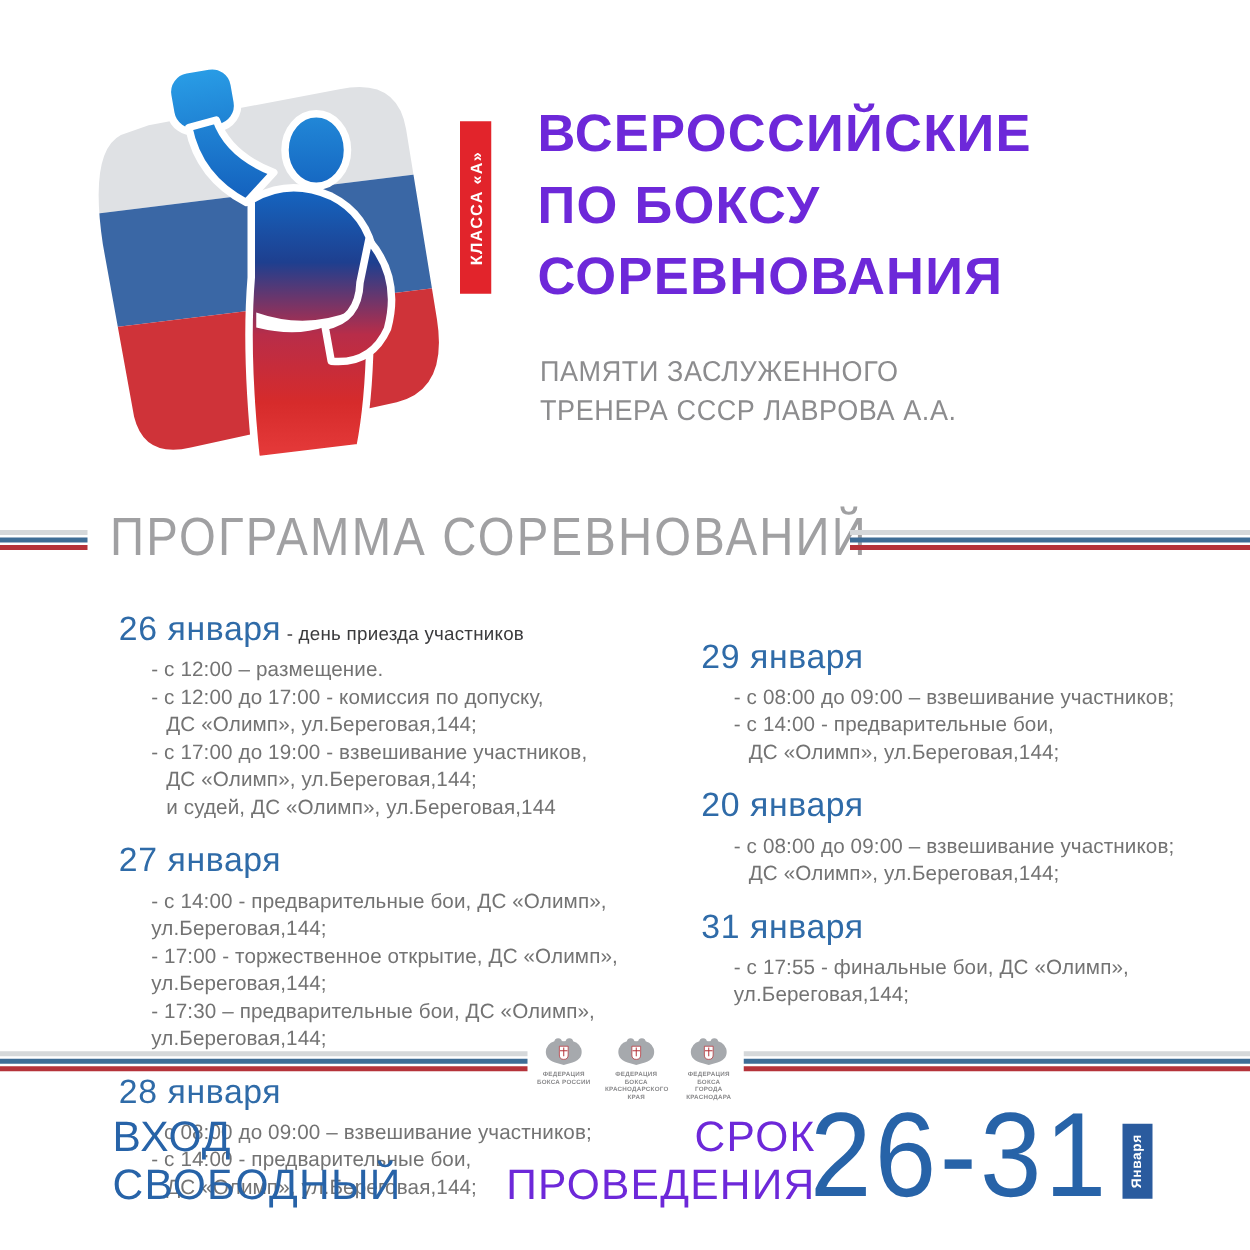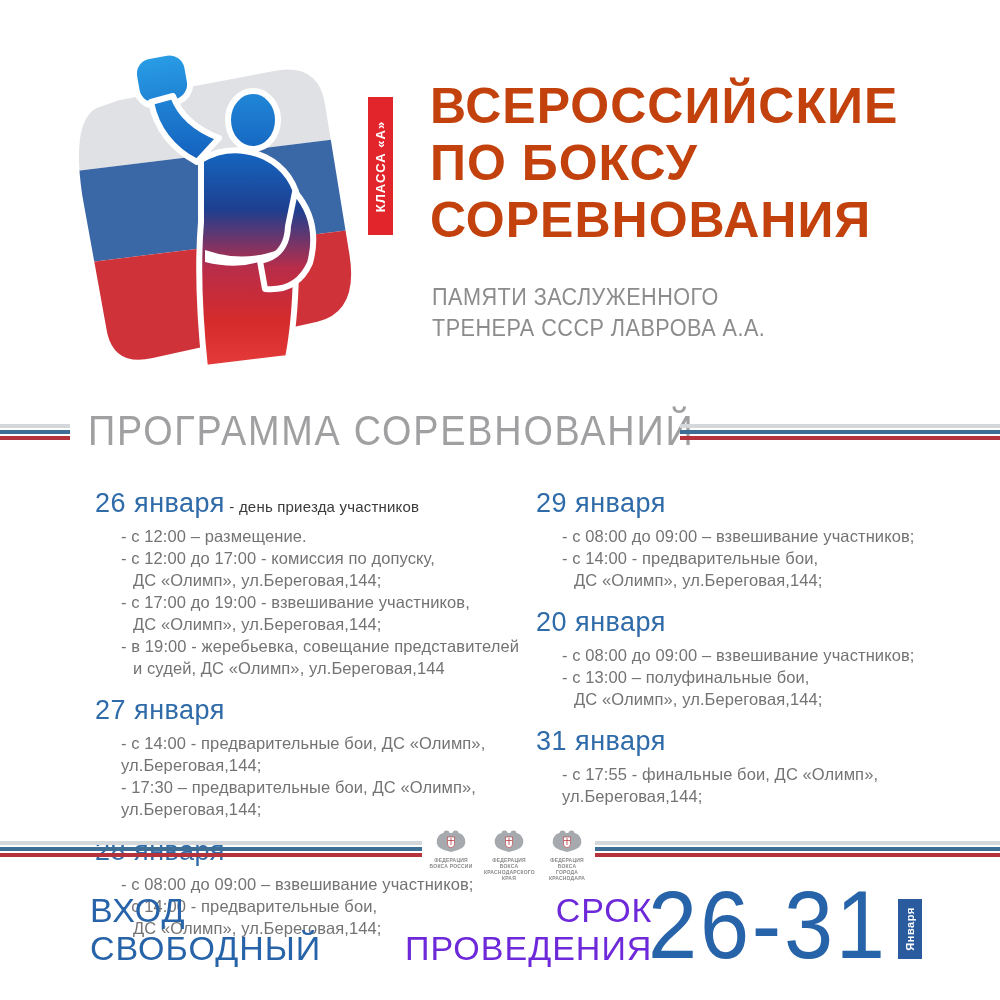--- a/index.html
+++ b/index.html
@@ -12,21 +12,21 @@
   .class-tab{
     position:absolute;left:368px;top:97px;width:25px;height:138px;background:#e2242b;
     display:flex;align-items:center;justify-content:center;
   }
   .class-tab span{
     transform:rotate(-90deg);white-space:nowrap;color:#ffffff;
     font-size:13px;font-weight:700;letter-spacing:1px;
   }
   .title{
     position:absolute;left:430px;top:78px;
-    font-size:50px;line-height:57px;font-weight:700;color:#c2410c;letter-spacing:1px;
+    font-size:42px;line-height:57px;font-weight:700;color:#6d28d9;letter-spacing:1px;
   }
   .subtitle{
     position:absolute;left:432px;top:282px;
     font-size:23px;line-height:31px;font-weight:500;color:#8c8c8e;letter-spacing:.5px;
     transform:scaleX(.94);transform-origin:left top;
   }
   
   .tricolor{position:absolute;display:flex;flex-direction:column;gap:2px;}
   .tricolor .b{height:4px;width:100%;}
   .b.w{background:#d5d8da;} .b.bl{background:#3e6d96;} .b.rd{background:#b5333a;}
@@ -36,21 +36,21 @@
   .stripe-foot-right{left:595px;top:841px;width:405px;}
   
   .prog-title{
     position:absolute;left:88px;top:406px;
     font-size:43px;font-weight:300;color:#a0a0a2;letter-spacing:2px;white-space:nowrap;
     transform:scaleX(.88);transform-origin:left top;
   }
   
   .col{position:absolute;top:488px;}
   .col-left{left:95px;width:445px;}
-  .col-right{left:536px;width:435px;}
+  .col-right{left:561px;width:435px;margin-top:22px;}
   .day{margin-bottom:16px;}
   .day-date{font-size:27px;color:#2f6ba8;margin-bottom:6px;letter-spacing:.5px;}
   .day-suffix{font-size:15px;color:#3a3a3c;font-weight:500;letter-spacing:.2px;}
   .sched-line{font-size:16.5px;line-height:22px;color:#737373;padding-left:26px;letter-spacing:.1px;}
   .sched-line.ind{padding-left:38px;}
   
   .feds{position:absolute;left:426px;top:829px;width:166px;display:flex;justify-content:space-between;}
   .fed{width:50px;text-align:center;}
   .fed svg{display:block;margin:0 auto;}
   .fed-caption{font-size:5px;line-height:6px;color:#8a8a8c;font-weight:700;letter-spacing:.2px;margin-top:2px;}
@@ -139,46 +139,45 @@
   </div>
 
   <div class="col col-left">
       <div class="day">
         <div class="day-date">26 января<span class="day-suffix"> - день приезда участников</span></div>
         <div class="sched-line">- с 12:00 – размещение.</div>
         <div class="sched-line">- с 12:00 до 17:00 -  комиссия по допуску,</div>
         <div class="sched-line ind">ДС «Олимп», ул.Береговая,144;</div>
         <div class="sched-line">- с 17:00 до 19:00 - взвешивание участников,</div>
         <div class="sched-line ind">ДС «Олимп», ул.Береговая,144;</div>
-        <div class="sched-line">- в 19:00 -  жеребьевка, совещание представителей</div>
         <div class="sched-line ind">и судей, ДС «Олимп», ул.Береговая,144</div>
       </div>
       <div class="day">
         <div class="day-date">27 января</div>
         <div class="sched-line">- с 14:00 - предварительные бои, ДС «Олимп», ул.Береговая,144;</div>
+        <div class="sched-line">- 17:00 - торжественное открытие, ДС «Олимп», ул.Береговая,144;</div>
         <div class="sched-line">- 17:30 – предварительные бои, ДС «Олимп», ул.Береговая,144;</div>
       </div>
       <div class="day">
         <div class="day-date">28 января</div>
         <div class="sched-line">- с 08:00 до 09:00 – взвешивание участников;</div>
         <div class="sched-line">- с 14:00 - предварительные бои,</div>
         <div class="sched-line ind">ДС «Олимп», ул.Береговая,144;</div>
       </div>
     </div>
   <div class="col col-right">
       <div class="day">
         <div class="day-date">29 января</div>
         <div class="sched-line">- с 08:00 до 09:00 – взвешивание участников;</div>
         <div class="sched-line">- с 14:00 - предварительные бои,</div>
         <div class="sched-line ind">ДС «Олимп», ул.Береговая,144;</div>
       </div>
       <div class="day">
         <div class="day-date">20 января</div>
         <div class="sched-line">- с 08:00 до 09:00 – взвешивание участников;</div>
-        <div class="sched-line">- с 13:00 – полуфинальные бои,</div>
         <div class="sched-line ind">ДС «Олимп», ул.Береговая,144;</div>
       </div>
       <div class="day">
         <div class="day-date">31 января</div>
         <div class="sched-line">- с 17:55 - финальные бои, ДС «Олимп», ул.Береговая,144;</div>
       </div>
     </div>
 
   <div class="tricolor stripe-foot-left">
     <div class="b w"></div>

